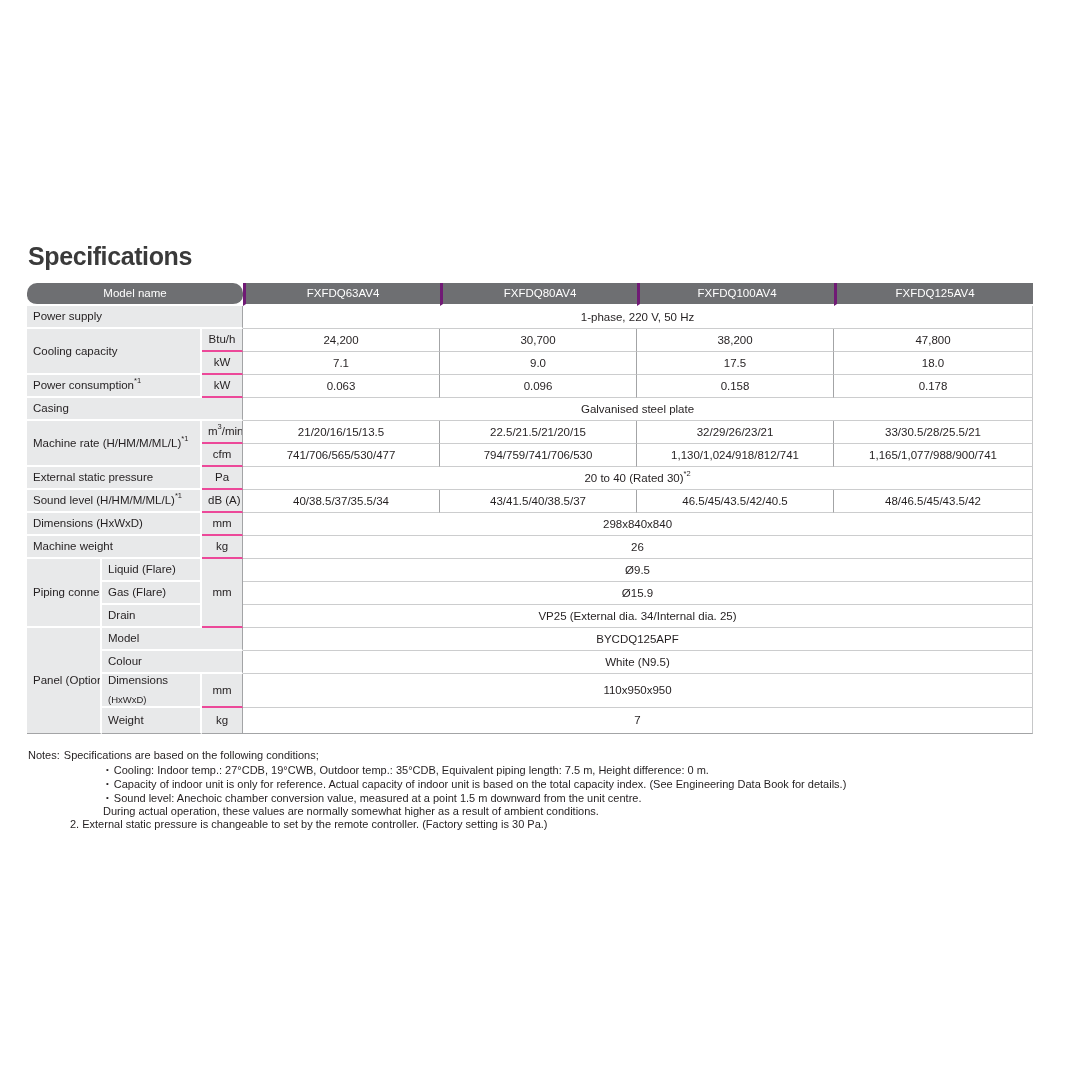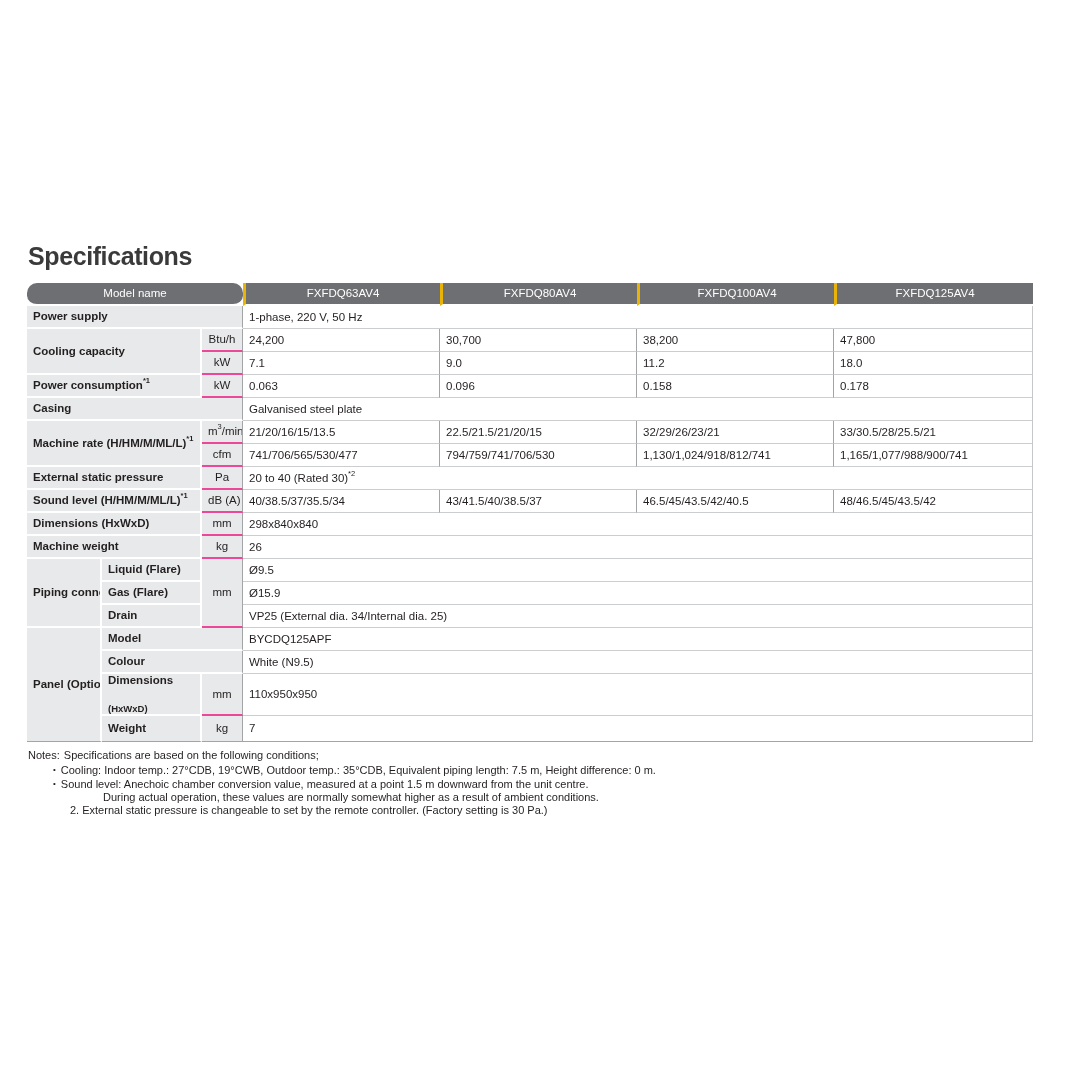--- a/index.html
+++ b/index.html
@@ -12,38 +12,38 @@
     letter-spacing:-0.4px; color:#3a3a3a;
   }
   .tablewrap { position:absolute; left:27px; top:283px; }
   table.spec { border-collapse:separate; border-spacing:0; table-layout:fixed; width:1006px; }
   table.spec td {
     box-sizing:border-box; height:23px; padding:0 6px; font-size:11.5px;
     vertical-align:middle; overflow:hidden; white-space:nowrap; line-height:1.1;
   }
   td.hdr {
     background:#6e6f72; color:#ffffff; text-align:center; font-size:12.5px;
-    border-left:3px solid #eab308; border-bottom:2px solid #fff; padding:0 2px; height:24px;
+    border-left:3px solid #701a75; border-bottom:2px solid #fff; padding:0 2px; height:24px;
   }
   td.hdr.first { border-left:none;border-radius:10px; }
-  td.lbl { background:#e8e9ea; border-right:2px solid #fff; border-bottom:2px solid #fff; text-align:left;font-weight:bold; }
+  td.lbl { background:#e8e9ea; border-right:2px solid #fff; border-bottom:2px solid #fff; text-align:left; }
   td.unit { background:#e8e9ea; border-right:1px solid #a3a4a6; border-bottom:2px solid #ec4899; text-align:center; padding:0 2px; }
   td.gR { border-right:1px solid #a3a4a6; }
-  td.data { background:#fff; border-right:1px solid #a3a4a6; border-bottom:1px solid #cccdce; font-size:11.5px; }
+  td.data { background:#fff; border-right:1px solid #a3a4a6; border-bottom:1px solid #cccdce; text-align:center; font-size:11.5px; }
   td.data.last, td.data.span { border-right:1px solid #c6c7c8; }
   td.bG { border-bottom:1px solid #a3a4a6; }
   tr.tall td { height:34px; }
   tr.lastrow td { height:26px; }
   td.wrap2 { white-space:normal; }
-  td.wrap2 .sub2 { font-size:9.5px; display:block; margin-top:17px; }
+  td.wrap2 .sub2 { font-size:9.5px; display:block; margin-top:8px; }
   sup { font-size:7.5px; line-height:0; position:relative; top:-1px; }
   .notes { position:absolute; left:28px; top:749px; font-size:11px; line-height:13.6px; color:#231f20; }
   .note-line { white-space:nowrap; }
   .np { margin-right:4px; }
-  .note-line.bullet { margin-left:25px; }
+  .note-line.bullet { margin-left:78px; }
   .bch { margin-right:5px; font-size:8px; vertical-align:1.5px; }
   .note-line.cont { margin-left:75px; }
   .note-line.num { margin-left:42px; }
 </style>
 </head>
 <body>
 
 <div class="page">
 
   <div class="title">Specifications</div>
@@ -79,21 +79,21 @@
         <td class="unit">Btu/h</td>
         <td class="data">24,200</td>
         <td class="data">30,700</td>
         <td class="data">38,200</td>
         <td class="data last">47,800</td>
       </tr>
       <tr>
         <td class="unit">kW</td>
         <td class="data">7.1</td>
         <td class="data">9.0</td>
-        <td class="data">11.2</td>
+        <td class="data">17.5</td>
         <td class="data last">18.0</td>
       </tr>
 
       <tr>
         <td class="lbl" colspan="2"><span>Power consumption</span><sup>*1</sup></td>
         <td class="unit">kW</td>
         <td class="data">0.063</td>
         <td class="data">0.096</td>
         <td class="data">0.158</td>
         <td class="data last">0.178</td>
@@ -186,19 +186,22 @@
   </div>
 
   <div class="notes">
     <div class="note-line">
       <span class="np">Notes:</span><span>Specifications are based on the following conditions;</span>
     </div>
     <div class="note-line bullet">
       <span class="bch">•</span><span>Cooling: Indoor temp.: 27°CDB, 19°CWB, Outdoor temp.: 35°CDB, Equivalent piping length: 7.5 m, Height difference: 0 m.</span>
     </div>
     <div class="note-line bullet">
+      <span class="bch">•</span><span>Capacity of indoor unit is only for reference. Actual capacity of indoor unit is based on the total capacity index. (See Engineering Data Book for details.)</span>
+    </div>
+    <div class="note-line bullet">
       <span class="bch">•</span><span>Sound level: Anechoic chamber conversion value, measured at a point 1.5 m downward from the unit centre.</span>
     </div>
     <div class="note-line cont">During actual operation, these values are normally somewhat higher as a result of ambient conditions.</div>
     <div class="note-line num">2. External static pressure is changeable to set by the remote controller. (Factory setting is 30 Pa.)</div>
   </div>
 
 </div>
 
 </body></html>

